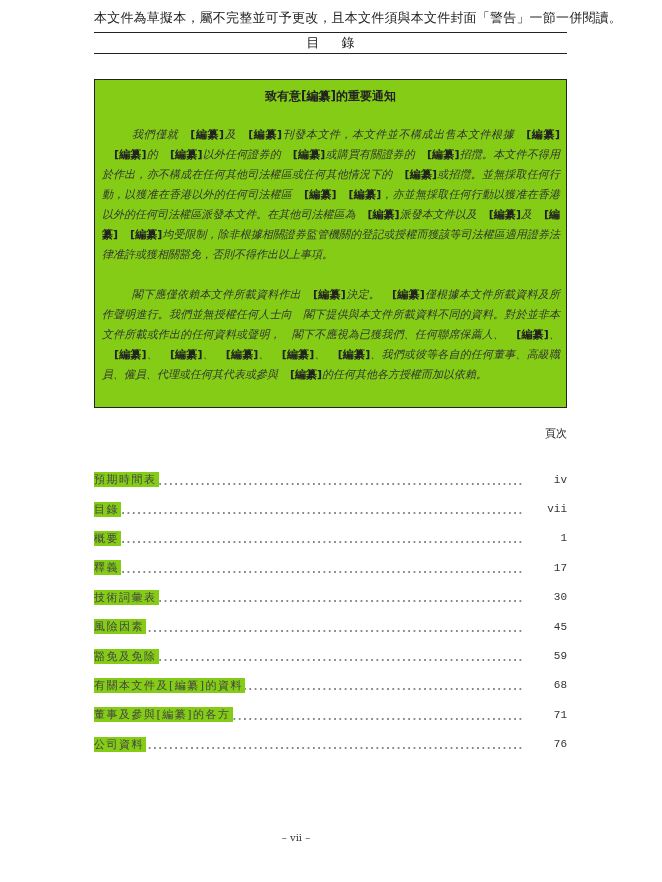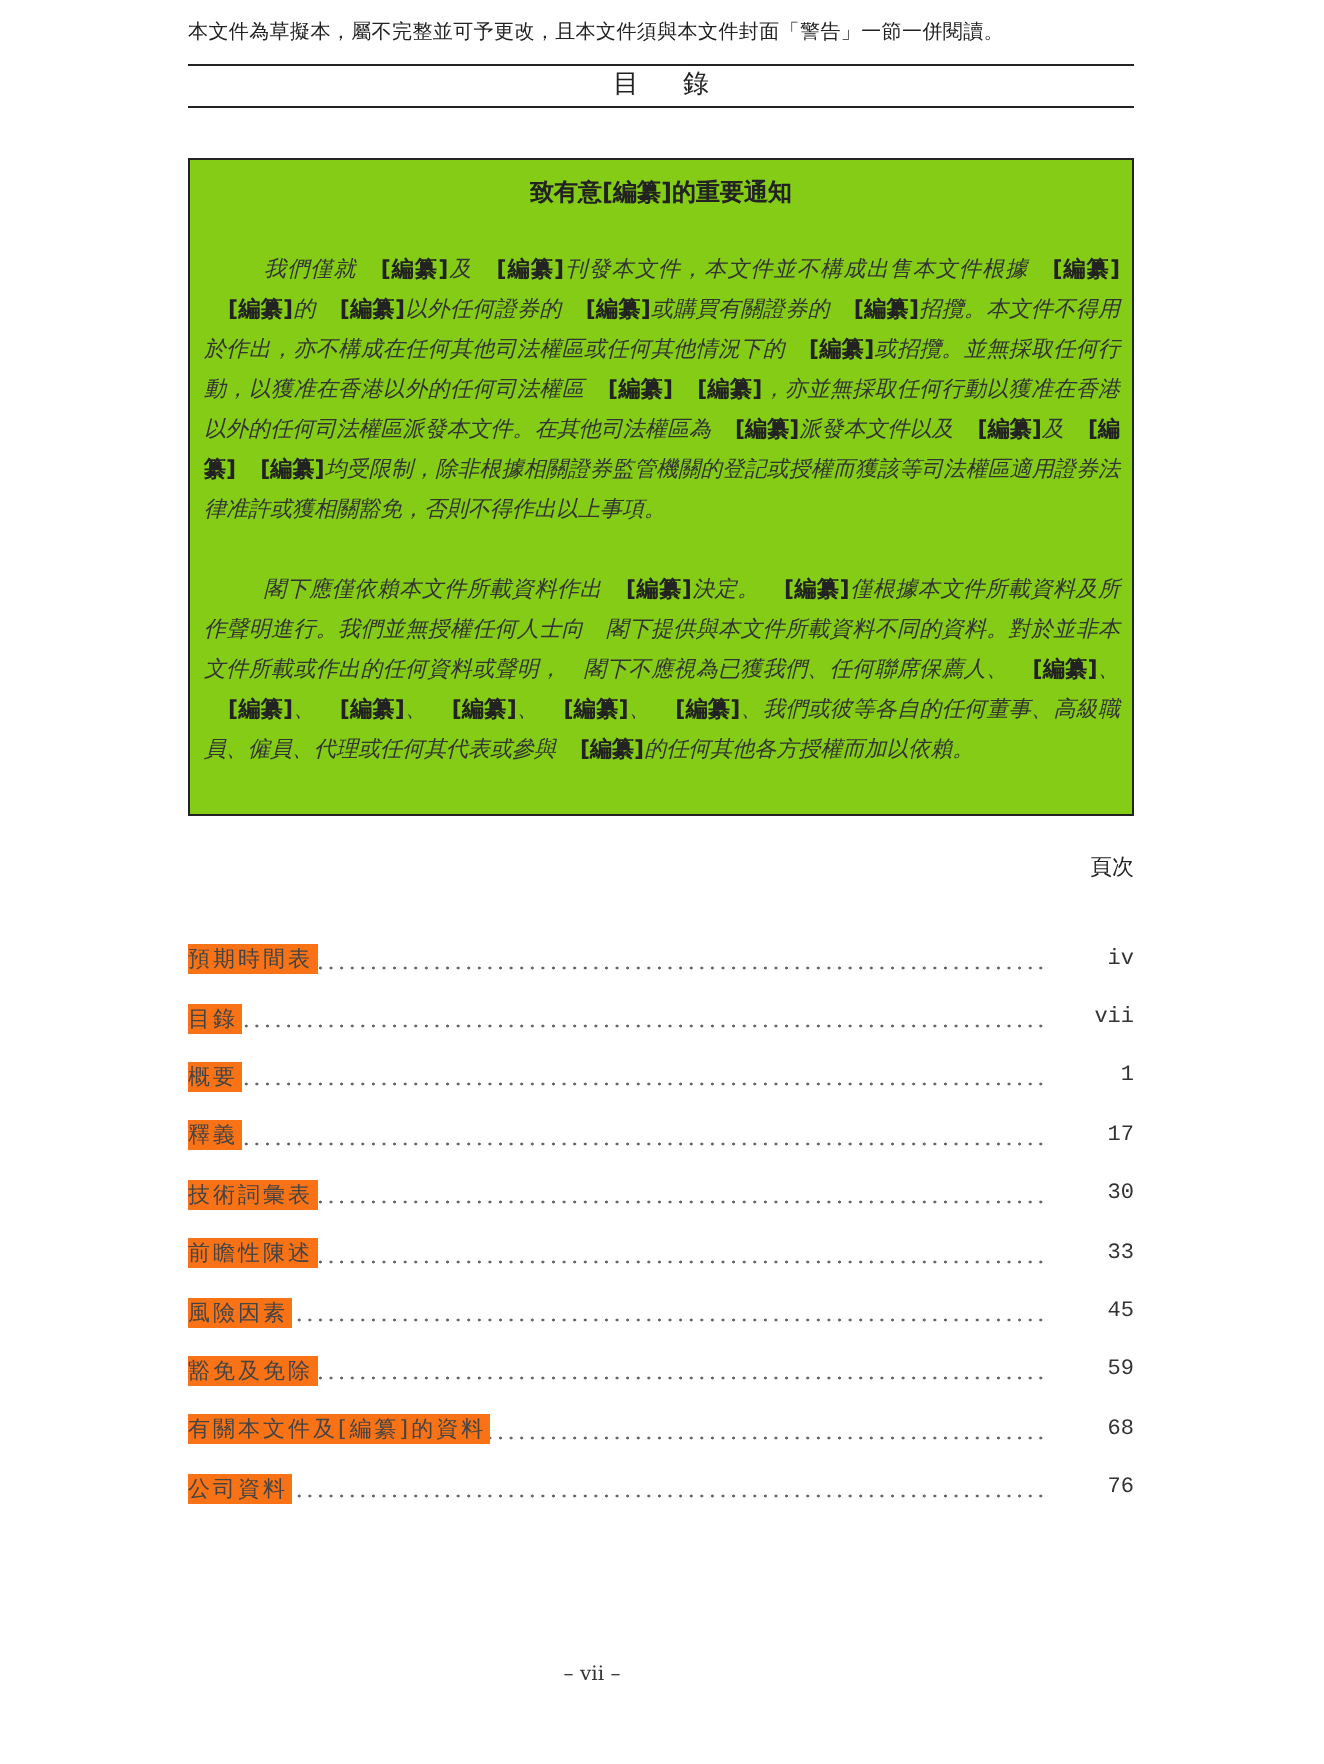--- a/index.html
+++ b/index.html
@@ -13,21 +13,21 @@
       position: relative;
       overflow: hidden;
       color: #333333;
       font-family: "DejaVu Serif", serif;
     }
     .draft-notice {
       position: absolute;
       left: 94px;
       top: 9px;
       font-family: "DejaVu Sans", sans-serif;
-      font-size: 10px;
+      font-size: 13px;
       color: #222;
       letter-spacing: 0.2px;
       white-space: nowrap;
     }
     .rule {
       position: absolute;
       left: 94px;
       width: 473px;
       height: 1px;
       background: #222;
@@ -109,21 +109,21 @@
       height: 29.4px;
       display: flex;
       align-items: center;
       font-size: 11px;
       color: #444;
     }
     .toc-label {
       white-space: nowrap;
       padding-right: 2px;
       letter-spacing: 1.5px;
-      background: #f97316;
+      background: #84cc16;
       z-index: 1;
     }
     .toc-dots {
       position: absolute;
       left: 0;
       width: 429px;
       top: 50%;
       height: 6px;
       margin-top: 1px;
       background-image: radial-gradient(circle, #666 0.6px, transparent 0.9px);
@@ -185,38 +185,38 @@
       <span class="toc-label">釋義</span>
       <span class="toc-page">17</span>
     </div>
   <div class="toc-row">
       <span class="toc-dots"></span>
       <span class="toc-label">技術詞彙表</span>
       <span class="toc-page">30</span>
     </div>
   <div class="toc-row">
       <span class="toc-dots"></span>
-      <span class="toc-label">前瞻性陳述</span>
-      <span class="toc-page">33</span>
-    </div>
-  <div class="toc-row">
-      <span class="toc-dots"></span>
       <span class="toc-label">風險因素</span>
       <span class="toc-page">45</span>
     </div>
   <div class="toc-row">
       <span class="toc-dots"></span>
       <span class="toc-label">豁免及免除</span>
       <span class="toc-page">59</span>
     </div>
   <div class="toc-row">
       <span class="toc-dots"></span>
       <span class="toc-label">有關本文件及[編纂]的資料</span>
       <span class="toc-page">68</span>
     </div>
   <div class="toc-row">
       <span class="toc-dots"></span>
+      <span class="toc-label">董事及參與[編纂]的各方</span>
+      <span class="toc-page">71</span>
+    </div>
+  <div class="toc-row">
+      <span class="toc-dots"></span>
       <span class="toc-label">公司資料</span>
       <span class="toc-page">76</span>
     </div>
 </div>
 
 <div class="footer-page">– vii –</div>
 
 </body></html>

